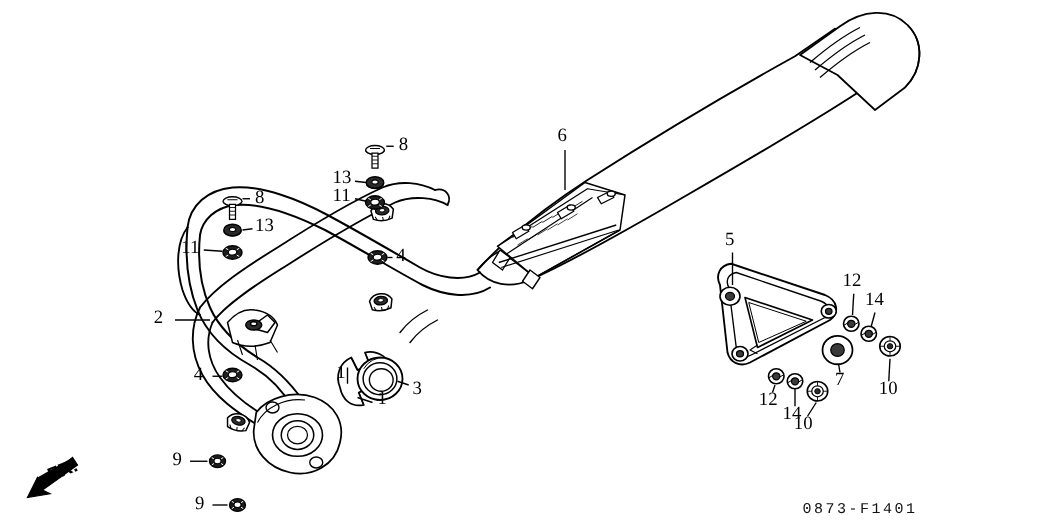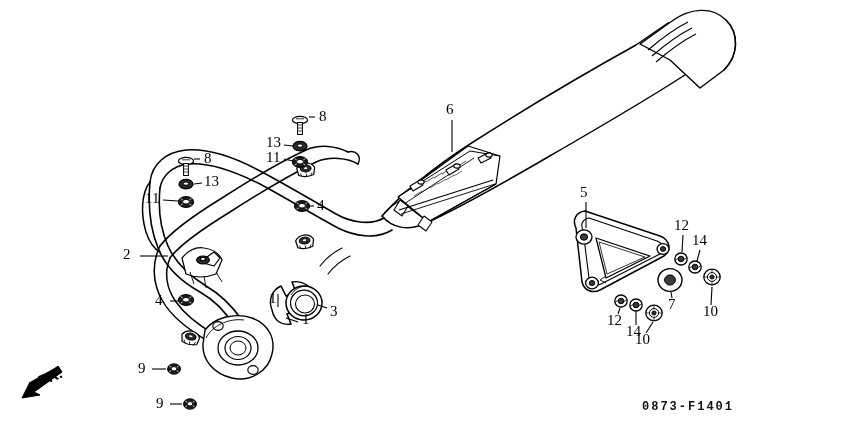--- a/index.html
+++ b/index.html
@@ -2,21 +2,21 @@
 <html><head>
 <meta charset="utf-8">
 <style>
   html,body{margin:0;padding:0;background:#ffffff;}
   body{width:850px;height:425px;overflow:hidden;font-family:"Liberation Serif",serif;}
   #sheet{position:relative;width:850px;height:425px;background:#ffffff;}
   #art{position:absolute;left:0;top:0;width:850px;height:425px;}
   .lbl{position:absolute;font-family:"Liberation Serif",serif;font-size:15px;color:#000;
        line-height:1;white-space:nowrap;user-select:none;}
   .partno{position:absolute;font-family:"Liberation Mono",monospace;font-size:12px;
-          letter-spacing:2px;color:#111;font-weight:bold;}
+          letter-spacing:2px;color:#111;}
   .frtxt{position:absolute;font-family:"Liberation Sans",sans-serif;font-weight:bold;
          font-size:15px;color:#000;transform:rotate(-22deg);}
 </style>
 </head>
 <body>
 
 <div id="sheet">
 
   <svg id="art" viewBox="0 0 850 425">
     <defs>

